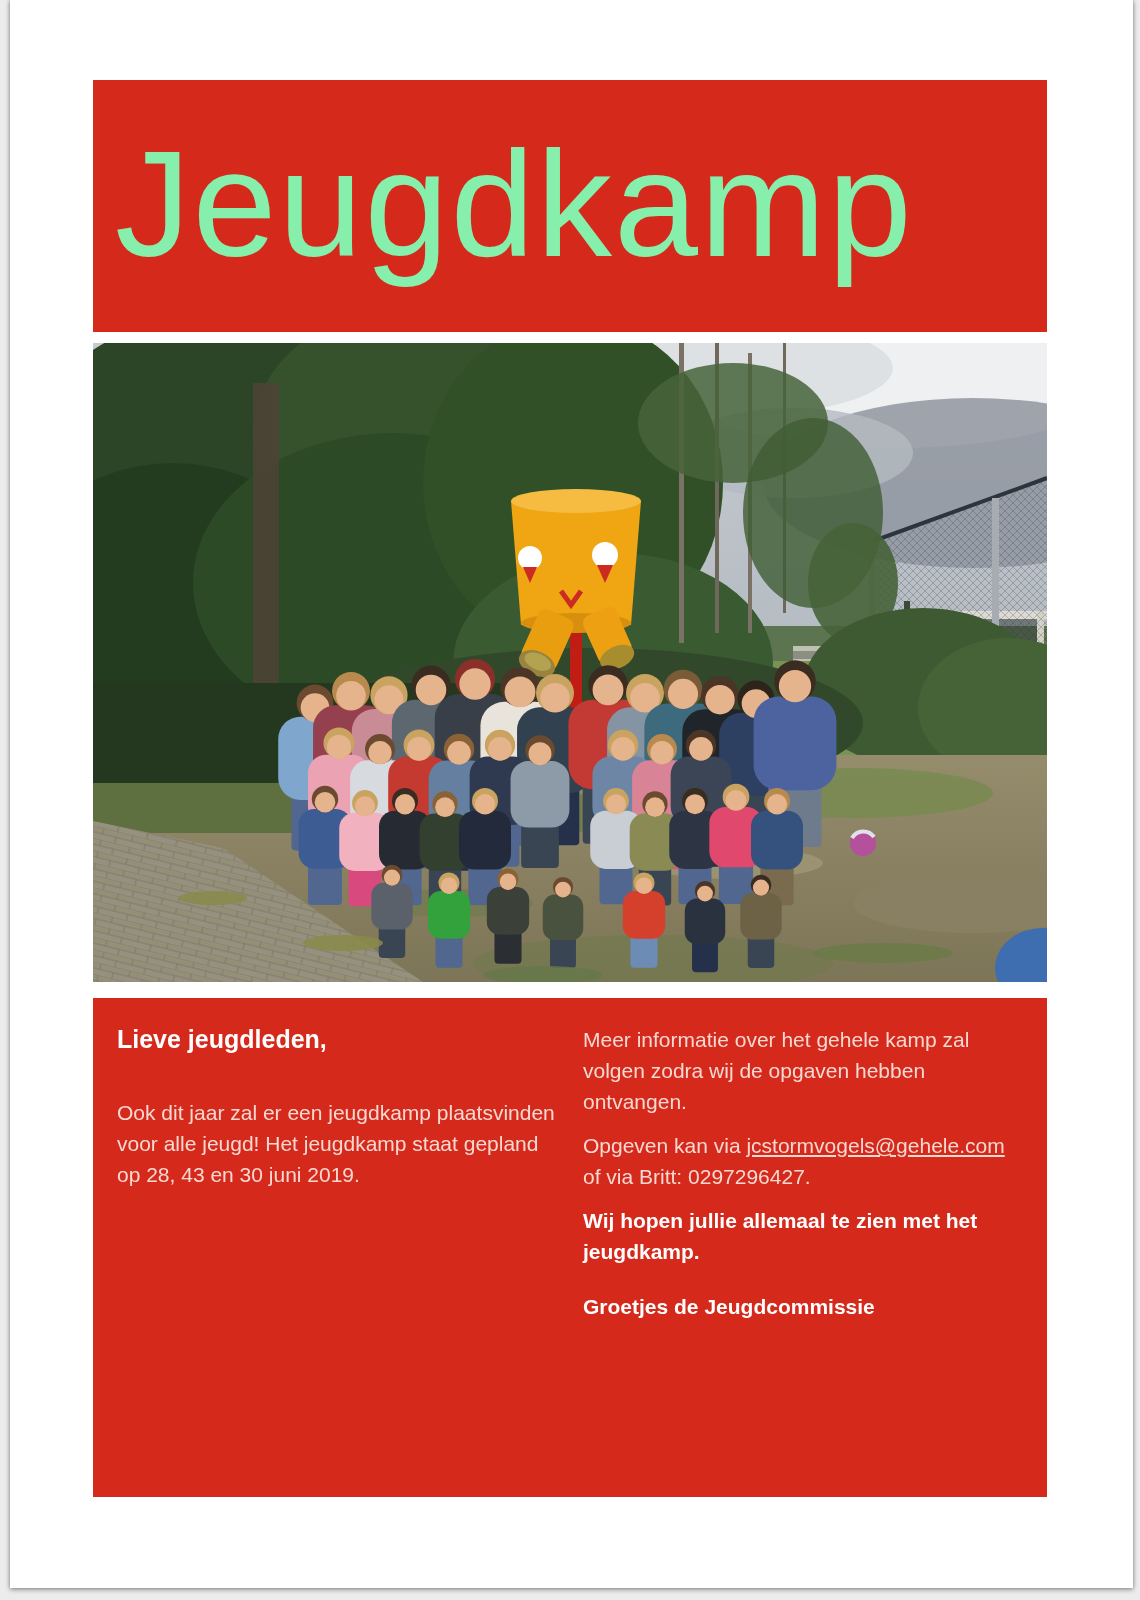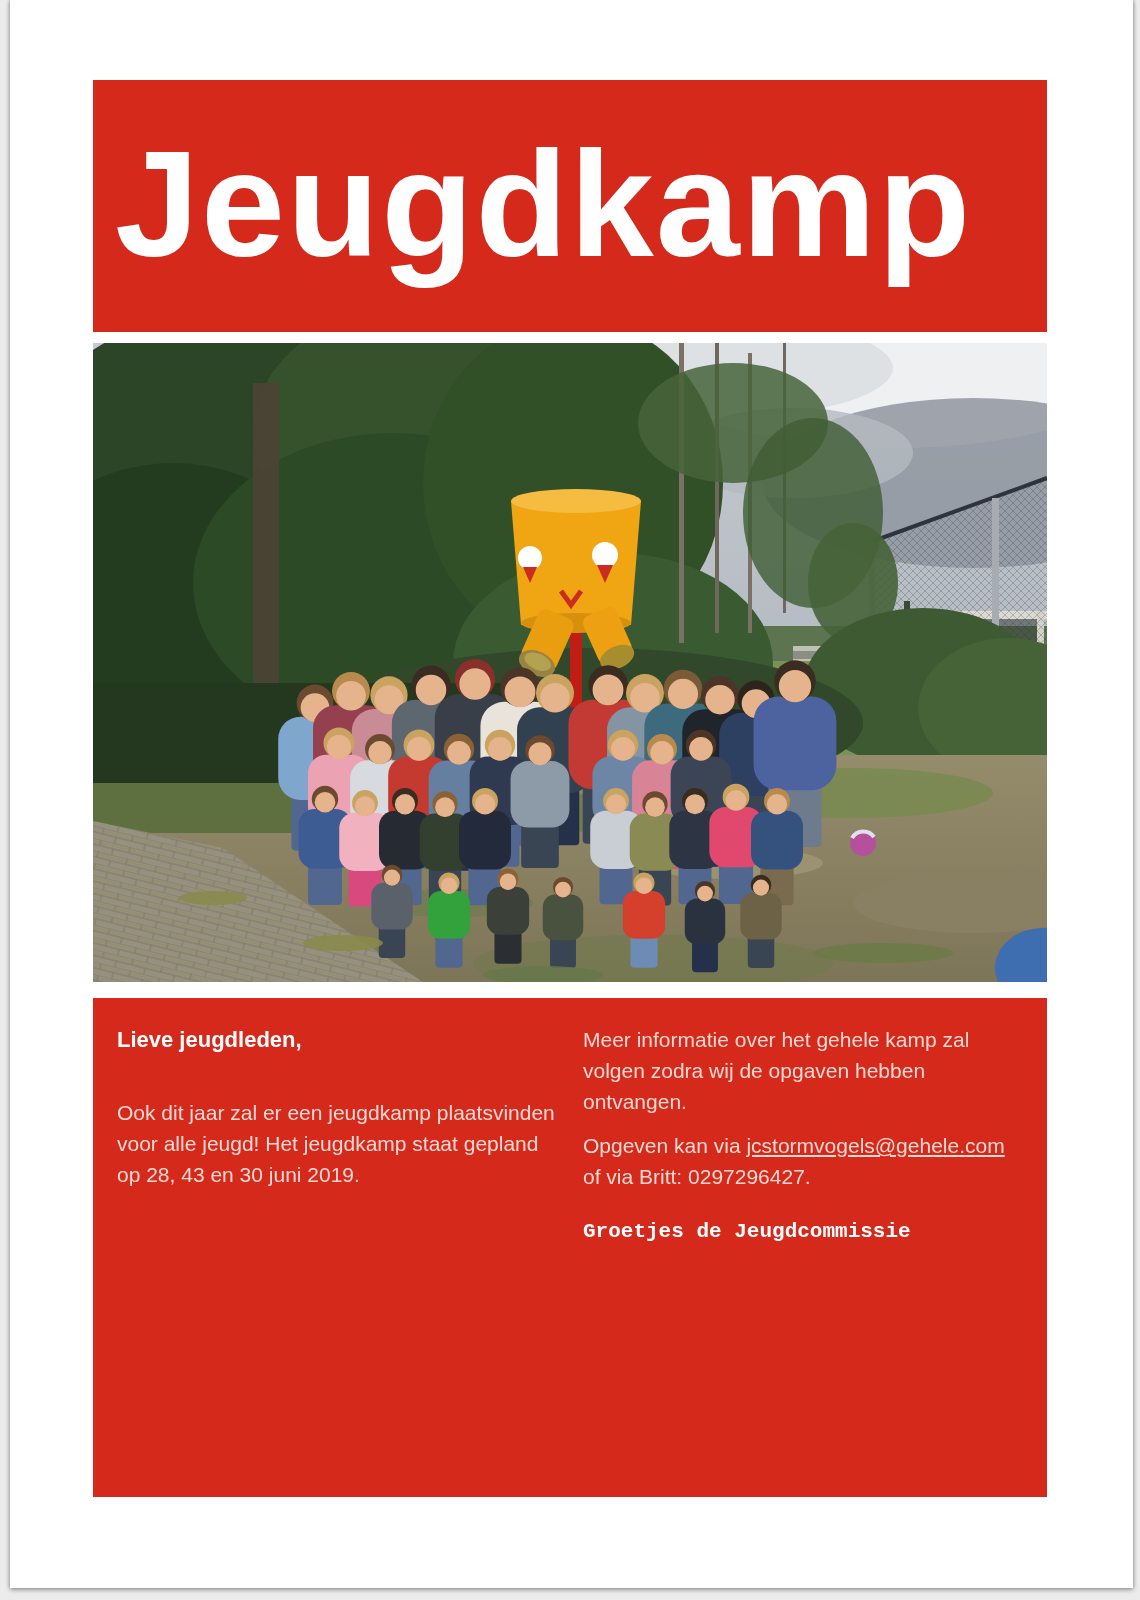--- a/index.html
+++ b/index.html
@@ -13,37 +13,37 @@
     background:var(--page-bg,#ffffff);
     box-shadow:0 0 4px rgba(0,0,0,.35),0 2px 5px rgba(0,0,0,.25);
   }
   .sheet{position:absolute;left:83px;top:80px;width:954px;}
   
   .banner{
     width:954px;height:252px;background:var(--red,#d5291b);
     display:flex;align-items:center;overflow:hidden;
   }
   .banner h1{
-    margin:0 0 6px 22px;color:#ffffff;font-size:151px;font-weight:bold;
+    margin:0 0 6px 22px;color:#86efac;font-size:151px;font-weight:normal;
     letter-spacing:2px;line-height:1;white-space:nowrap;
   }
   
   .photo{margin:11px 0 0 0;width:954px;height:639px;overflow:hidden;background:#b9bfc6;}
   .photo svg{display:block;}
   
   .redbox{
     margin-top:16px;width:954px;height:499px;box-sizing:border-box;
     background:var(--red,#d5291b);
     padding:26px 24px;display:flex;gap:26px;
   }
   .col{width:440px;font-size:21px;line-height:31px;color:var(--body-text,#f7d9d2);}
   .col p{margin:0 0 13px 0;}
-  .greeting{font-size:22px;font-weight:bold;color:#fff;margin:0 0 42px 0 !important;}
+  .greeting{font-size:25px;font-weight:bold;color:#fff;margin:0 0 42px 0 !important;}
   .boldpar{font-weight:bold;color:#fff;}
-  .signature{margin-top:24px !important;font-family:Liberation Mono, monospace;}
+  .signature{margin-top:24px !important;}
   .email{color:inherit;text-decoration:underline;cursor:pointer;}
 </style>
 <title>Jeugdkamp</title></head>
 <body>
 
 <div class="page">
   <div class="sheet">
 
     <header class="banner">
       <h1>Jeugdkamp</h1>
@@ -412,18 +412,19 @@
     </figure>
 
     <section class="redbox">
       <div class="col">
         <p class="greeting">Lieve jeugdleden,</p>
         <p>Ook dit jaar zal er een jeugdkamp plaatsvinden voor alle jeugd! Het jeugdkamp staat gepland op 28, 43 en 30 juni 2019.</p>
       </div>
       <div class="col">
         <p>Meer informatie over het gehele kamp zal volgen zodra wij de opgaven hebben ontvangen.</p>
         <p><span>Opgeven kan via </span><a class="email">jcstormvogels@gehele.com</a><span> of via Britt: 0297296427.</span></p>
+        <p class="boldpar">Wij hopen jullie allemaal te zien met het jeugdkamp.</p>
         <p class="boldpar signature">Groetjes de Jeugdcommissie</p>
       </div>
     </section>
 
   </div>
 </div>
 
 </body></html>

